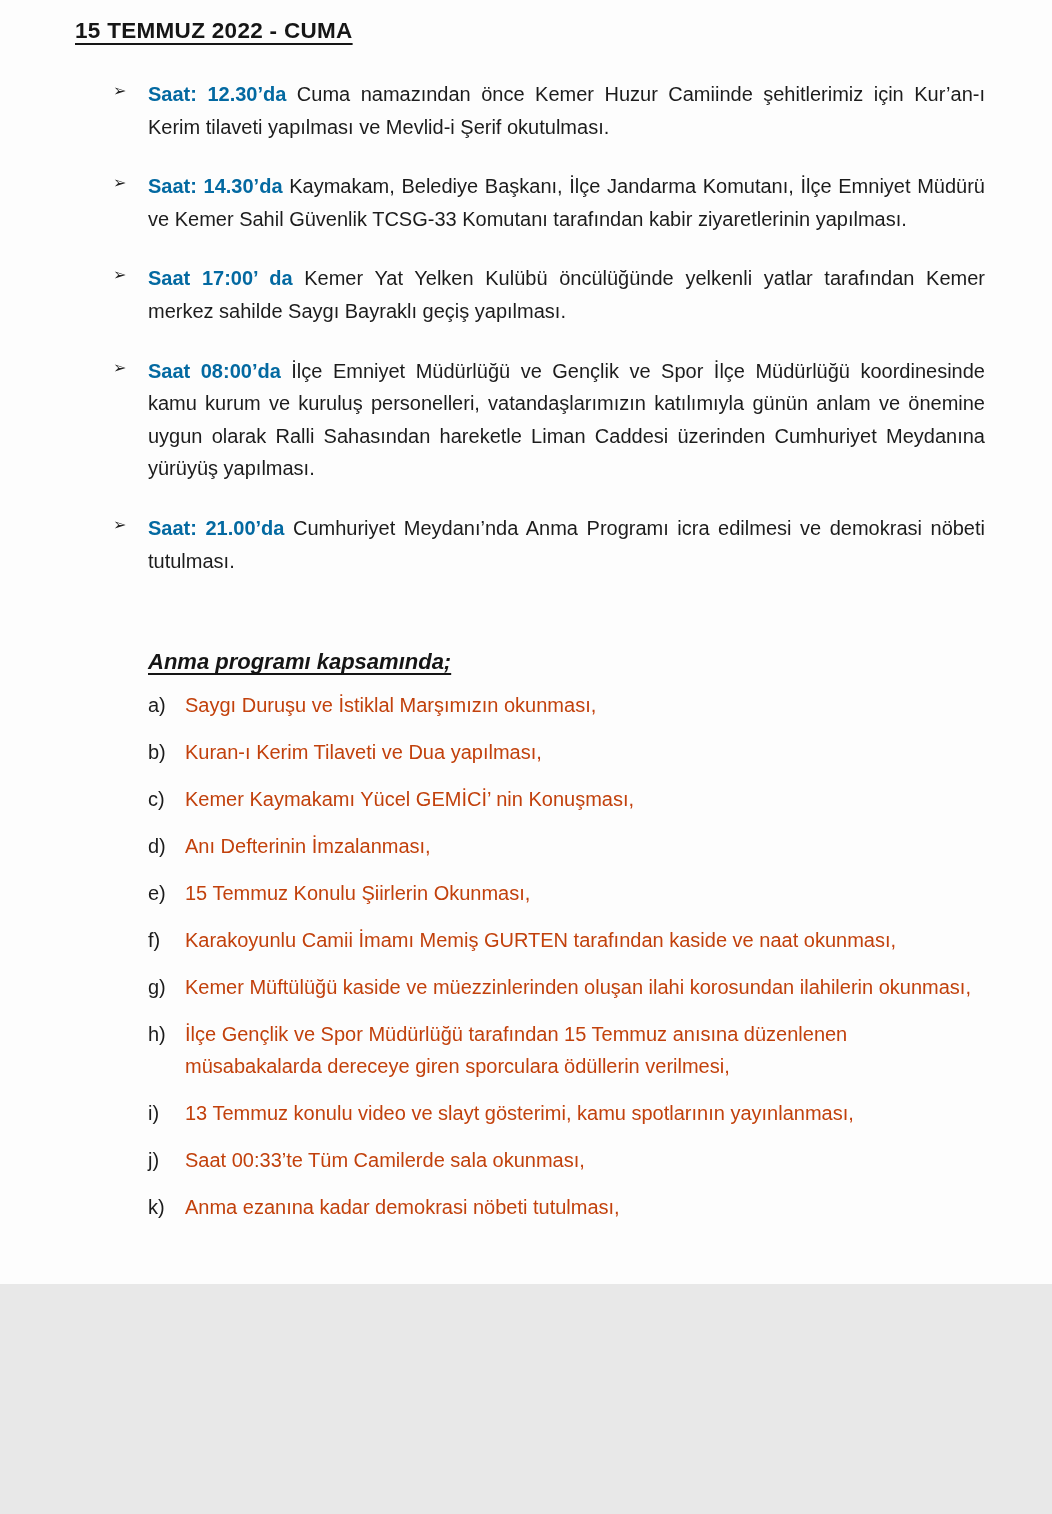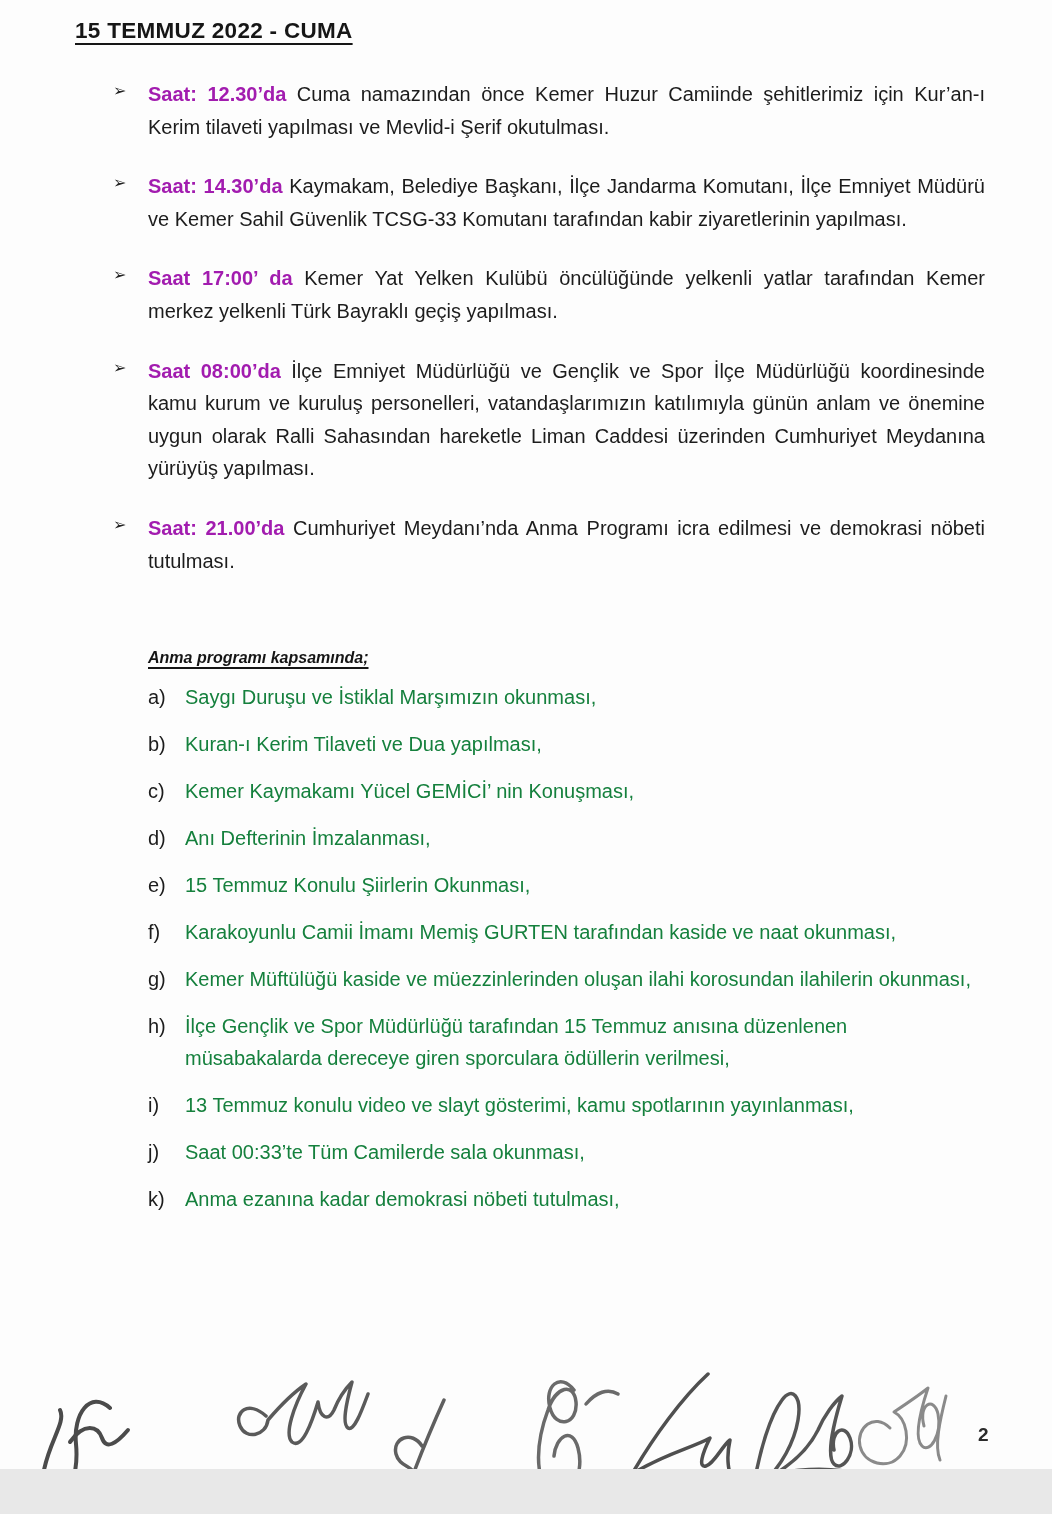--- a/index.html
+++ b/index.html
@@ -1,18 +1,18 @@
 <!DOCTYPE html>
 <html lang="tr"><head>
 <meta charset="utf-8">
 <style>
   html,body { margin:0; padding:0; background:#e8e8e8; }
   .page {
     position:relative;
-    width:1052px; height:1469px;
+    width:1052px; height:1284px;
     margin:0 auto;
     background:#fdfdfd;
     font-family:"Liberation Sans", sans-serif;
     color:#1e1e1e;
     overflow:hidden;
   }
   .content { position:absolute; top:18px; left:75px; width:912px; }
 
   .doc-title {
     font-size:22.5px; font-weight:bold;
@@ -29,35 +29,35 @@
     width:35px; flex-shrink:0;
     font-family:"DejaVu Sans", sans-serif;
     font-size:16px; padding-top:3px; color:#222;
   }
   .bullet-text {
     width:837px; margin:0;
     font-size:20px; line-height:1.63;
     text-align:justify;
     color:#1c1c1c;
   }
-  .bullet-text b { color:#a21caf; }
+  .bullet-text b { color:#0369a1; }
 
   .program-heading {
     margin:72px 0 14px 73px;
-    font-size:16px; font-weight:bold; font-style:italic;
+    font-size:22px; font-weight:bold; font-style:italic;
     text-decoration:underline;
     text-underline-offset:4px;
     text-decoration-thickness:2px;
     color:#151515;
   }
 
   .program-list { margin:0 0 0 73px; padding:0; list-style:none; }
   .program-item { display:flex; margin-bottom:15px; }
   .item-label { width:37px; flex-shrink:0; font-size:20px; line-height:1.6; color:#1c1c1c; }
-  .item-text  { width:800px; font-size:20px; line-height:1.6; color:#15803d; }
+  .item-text  { width:800px; font-size:20px; line-height:1.6; color:#c2410c; }
 
   .signatures-svg { position:absolute; left:0; top:1352px; width:1052px; height:162px; }
   .page-number {
     position:absolute; left:978px; top:1424px;
     font-size:19px; font-weight:bold; color:#2b2b2b;
   }
 </style>
 </head>
 <body>
 
@@ -70,21 +70,21 @@
       <div class="bullet-item">
         <span class="arrow">➢</span>
         <p class="bullet-text"><b>Saat: 12.30’da</b> <span>Cuma namazından önce Kemer Huzur Camiinde şehitlerimiz için Kur’an-ı Kerim tilaveti yapılması ve Mevlid-i Şerif okutulması.</span></p>
       </div>
       <div class="bullet-item">
         <span class="arrow">➢</span>
         <p class="bullet-text"><b>Saat: 14.30’da</b> <span>Kaymakam, Belediye Başkanı, İlçe Jandarma Komutanı, İlçe Emniyet Müdürü ve Kemer Sahil Güvenlik TCSG-33 Komutanı tarafından kabir ziyaretlerinin yapılması.</span></p>
       </div>
       <div class="bullet-item">
         <span class="arrow">➢</span>
-        <p class="bullet-text"><b>Saat 17:00’ da</b> <span>Kemer Yat Yelken Kulübü öncülüğünde yelkenli yatlar tarafından Kemer merkez yelkenli Türk Bayraklı geçiş yapılması.</span></p>
+        <p class="bullet-text"><b>Saat 17:00’ da</b> <span>Kemer Yat Yelken Kulübü öncülüğünde yelkenli yatlar tarafından Kemer merkez sahilde Saygı Bayraklı geçiş yapılması.</span></p>
       </div>
       <div class="bullet-item">
         <span class="arrow">➢</span>
         <p class="bullet-text"><b>Saat 08:00’da</b> <span>İlçe Emniyet Müdürlüğü ve Gençlik ve Spor İlçe Müdürlüğü koordinesinde kamu kurum ve kuruluş personelleri, vatandaşlarımızın katılımıyla günün anlam ve önemine uygun olarak Ralli Sahasından hareketle Liman Caddesi üzerinden Cumhuriyet Meydanına yürüyüş yapılması.</span></p>
       </div>
       <div class="bullet-item">
         <span class="arrow">➢</span>
         <p class="bullet-text"><b>Saat: 21.00’da</b> <span>Cumhuriyet Meydanı’nda Anma Programı icra edilmesi ve demokrasi nöbeti tutulması.</span></p>
       </div>
     </div>

